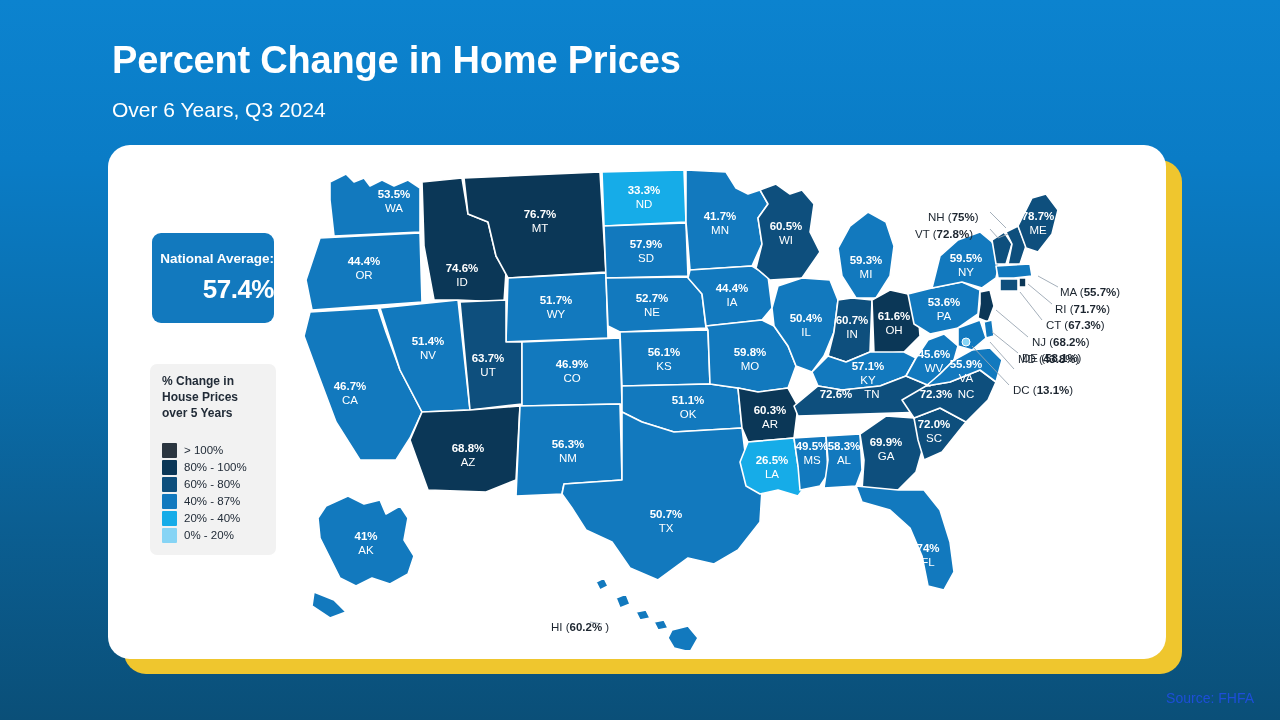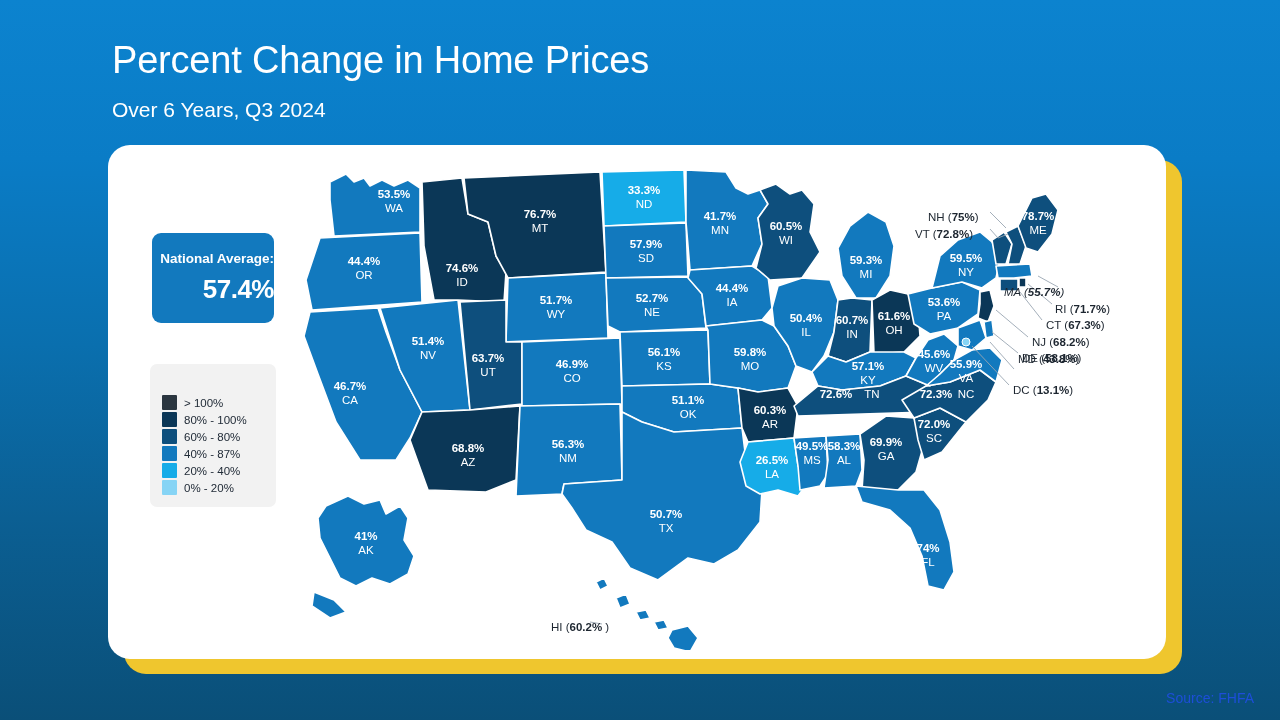--- a/index.html
+++ b/index.html
@@ -6,21 +6,21 @@
   html, body { width: 1280px; height: 720px; overflow: hidden; }
   body {
     font-family: "Liberation Sans", sans-serif;
     background: linear-gradient(180deg, #0c83cf 0%, #0a7cc6 22%, #0a6fae 48%, #0b5f93 72%, #0a4f78 100%);
     position: relative;
   }
 
   
   #header { position: absolute; left: 112px; top: 40px; }
   #page-title {
-    color: #ffffff; font-size: 38px; font-weight: normal;
+    color: #ffffff; font-size: 38px; font-weight: bold;
     letter-spacing: -0.2px; line-height: 1.1; white-space: nowrap;
   }
   #page-subtitle {
     color: #ffffff; font-size: 21px; font-weight: normal;
     margin-top: 16px; white-space: nowrap;
   }
 
   
   #card-shadow {
     position: absolute; left: 124px; top: 160px;
@@ -399,20 +399,21 @@
     <path class="ld" d="M300,462 L312,464"></path>
   </g>
 </svg>
 
 <div id="national-average-box">
   <div id="national-average-label">National Average:</div>
   <div id="national-average-value">57.4%</div>
 </div>
 
 <div id="legend">
+  <div id="legend-title">% Change in House Prices over 5 Years</div>
   <div id="legend-items">
       <div class="legend-row">
         <span class="legend-swatch" style="background: rgb(43, 54, 64);"></span>
         <span class="legend-text">&gt; 100%</span>
       </div>
       <div class="legend-row">
         <span class="legend-swatch" style="background: rgb(11, 55, 87);"></span>
         <span class="legend-text">80% - 100%</span>
       </div>
       <div class="legend-row">
@@ -430,21 +431,21 @@
       <div class="legend-row">
         <span class="legend-swatch" style="background: rgb(134, 212, 245);"></span>
         <span class="legend-text">0% - 20%</span>
       </div>
     </div>
 </div>
 
 <div id="callouts-layer">
     <div class="callout" style="left: 928px; top: 212px;"><span>NH (</span><b>75%</b><span>)</span></div>
     <div class="callout" style="left: 915px; top: 229px;"><span>VT (</span><b>72.8%</b><span>)</span></div>
-    <div class="callout" style="left: 1004px; top: 287px; font-style: italic;"><span>MA (</span><b>55.7%</b><span>)</span></div>
+    <div class="callout" style="left: 1060px; top: 287px;"><span>MA (</span><b>55.7%</b><span>)</span></div>
     <div class="callout" style="left: 1055px; top: 304px;"><span>RI (</span><b>71.7%</b><span>)</span></div>
     <div class="callout" style="left: 1046px; top: 320px;"><span>CT (</span><b>67.3%</b><span>)</span></div>
     <div class="callout" style="left: 1032px; top: 337px;"><span>NJ  (</span><b>68.2%</b><span>)</span></div>
     <div class="callout" style="left: 1022px; top: 353px;"><span>DE (</span><b>58.1%</b><span>)</span></div>
     <div class="callout" style="left: 1018px; top: 354px;"><span>MD (</span><b>43.8%</b><span>)</span></div>
     <div class="callout" style="left: 1013px; top: 385px;"><span>DC (</span><b>13.1%</b><span>)</span></div>
     <div class="callout" style="left: 551px; top: 622px;"><span>HI (</span><b>60.2%</b><span>  )</span></div>
   </div>
 
 <div id="source-note">Source: FHFA</div>

